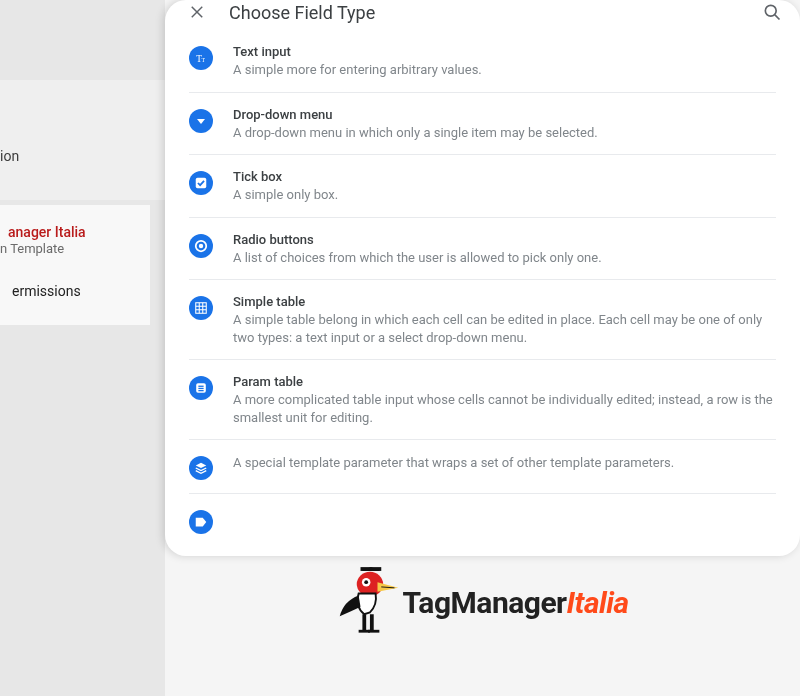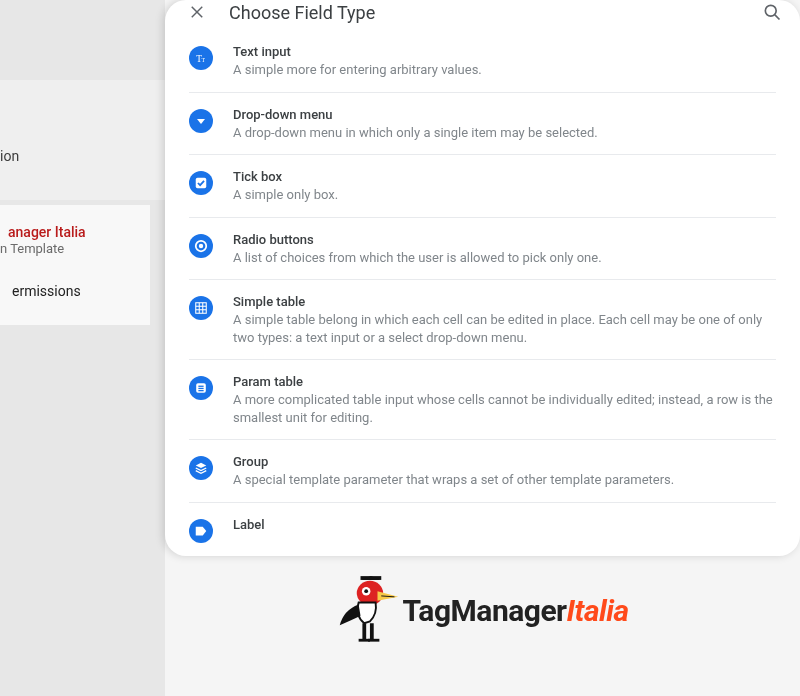--- a/index.html
+++ b/index.html
@@ -252,33 +252,31 @@
 
     <div class="field-item">
       <div class="field-icon">
         <svg width="14" height="14" viewBox="0 0 16 16">
             <polygon points="8,2 14,5 8,8 2,5" fill="#fff"></polygon>
             <polyline points="2,8 8,11 14,8" fill="none" stroke="#fff" stroke-width="1.5"></polyline>
             <polyline points="2,11 8,14 14,11" fill="none" stroke="#fff" stroke-width="1.5"></polyline>
           </svg>
       </div>
       <div class="field-content">
-        <div class="field-title">Group</div>
         <div class="field-desc">A special template parameter that wraps a set of other template parameters.</div>
       </div>
     </div>
 
     <div class="field-item" style="border-bottom:none;">
       <div class="field-icon">
         <svg width="14" height="14" viewBox="0 0 16 16">
             <path d="M2 3 h8 l4 5 -4 5 h-8 z" fill="#fff"></path>
           </svg>
       </div>
       <div class="field-content">
-        <div class="field-title">Label</div>
       </div>
     </div>
 
   </div>
 
   <div class="logo-wrap">
     <svg class="logo-bird" viewBox="0 0 70 74">
       <rect x="26" y="0" width="22" height="4" fill="#111"></rect>
       <polygon points="26,4 48,4 37,0" fill="#111"></polygon>
       <ellipse cx="36" cy="18" rx="14" ry="13" fill="#d22"></ellipse>

